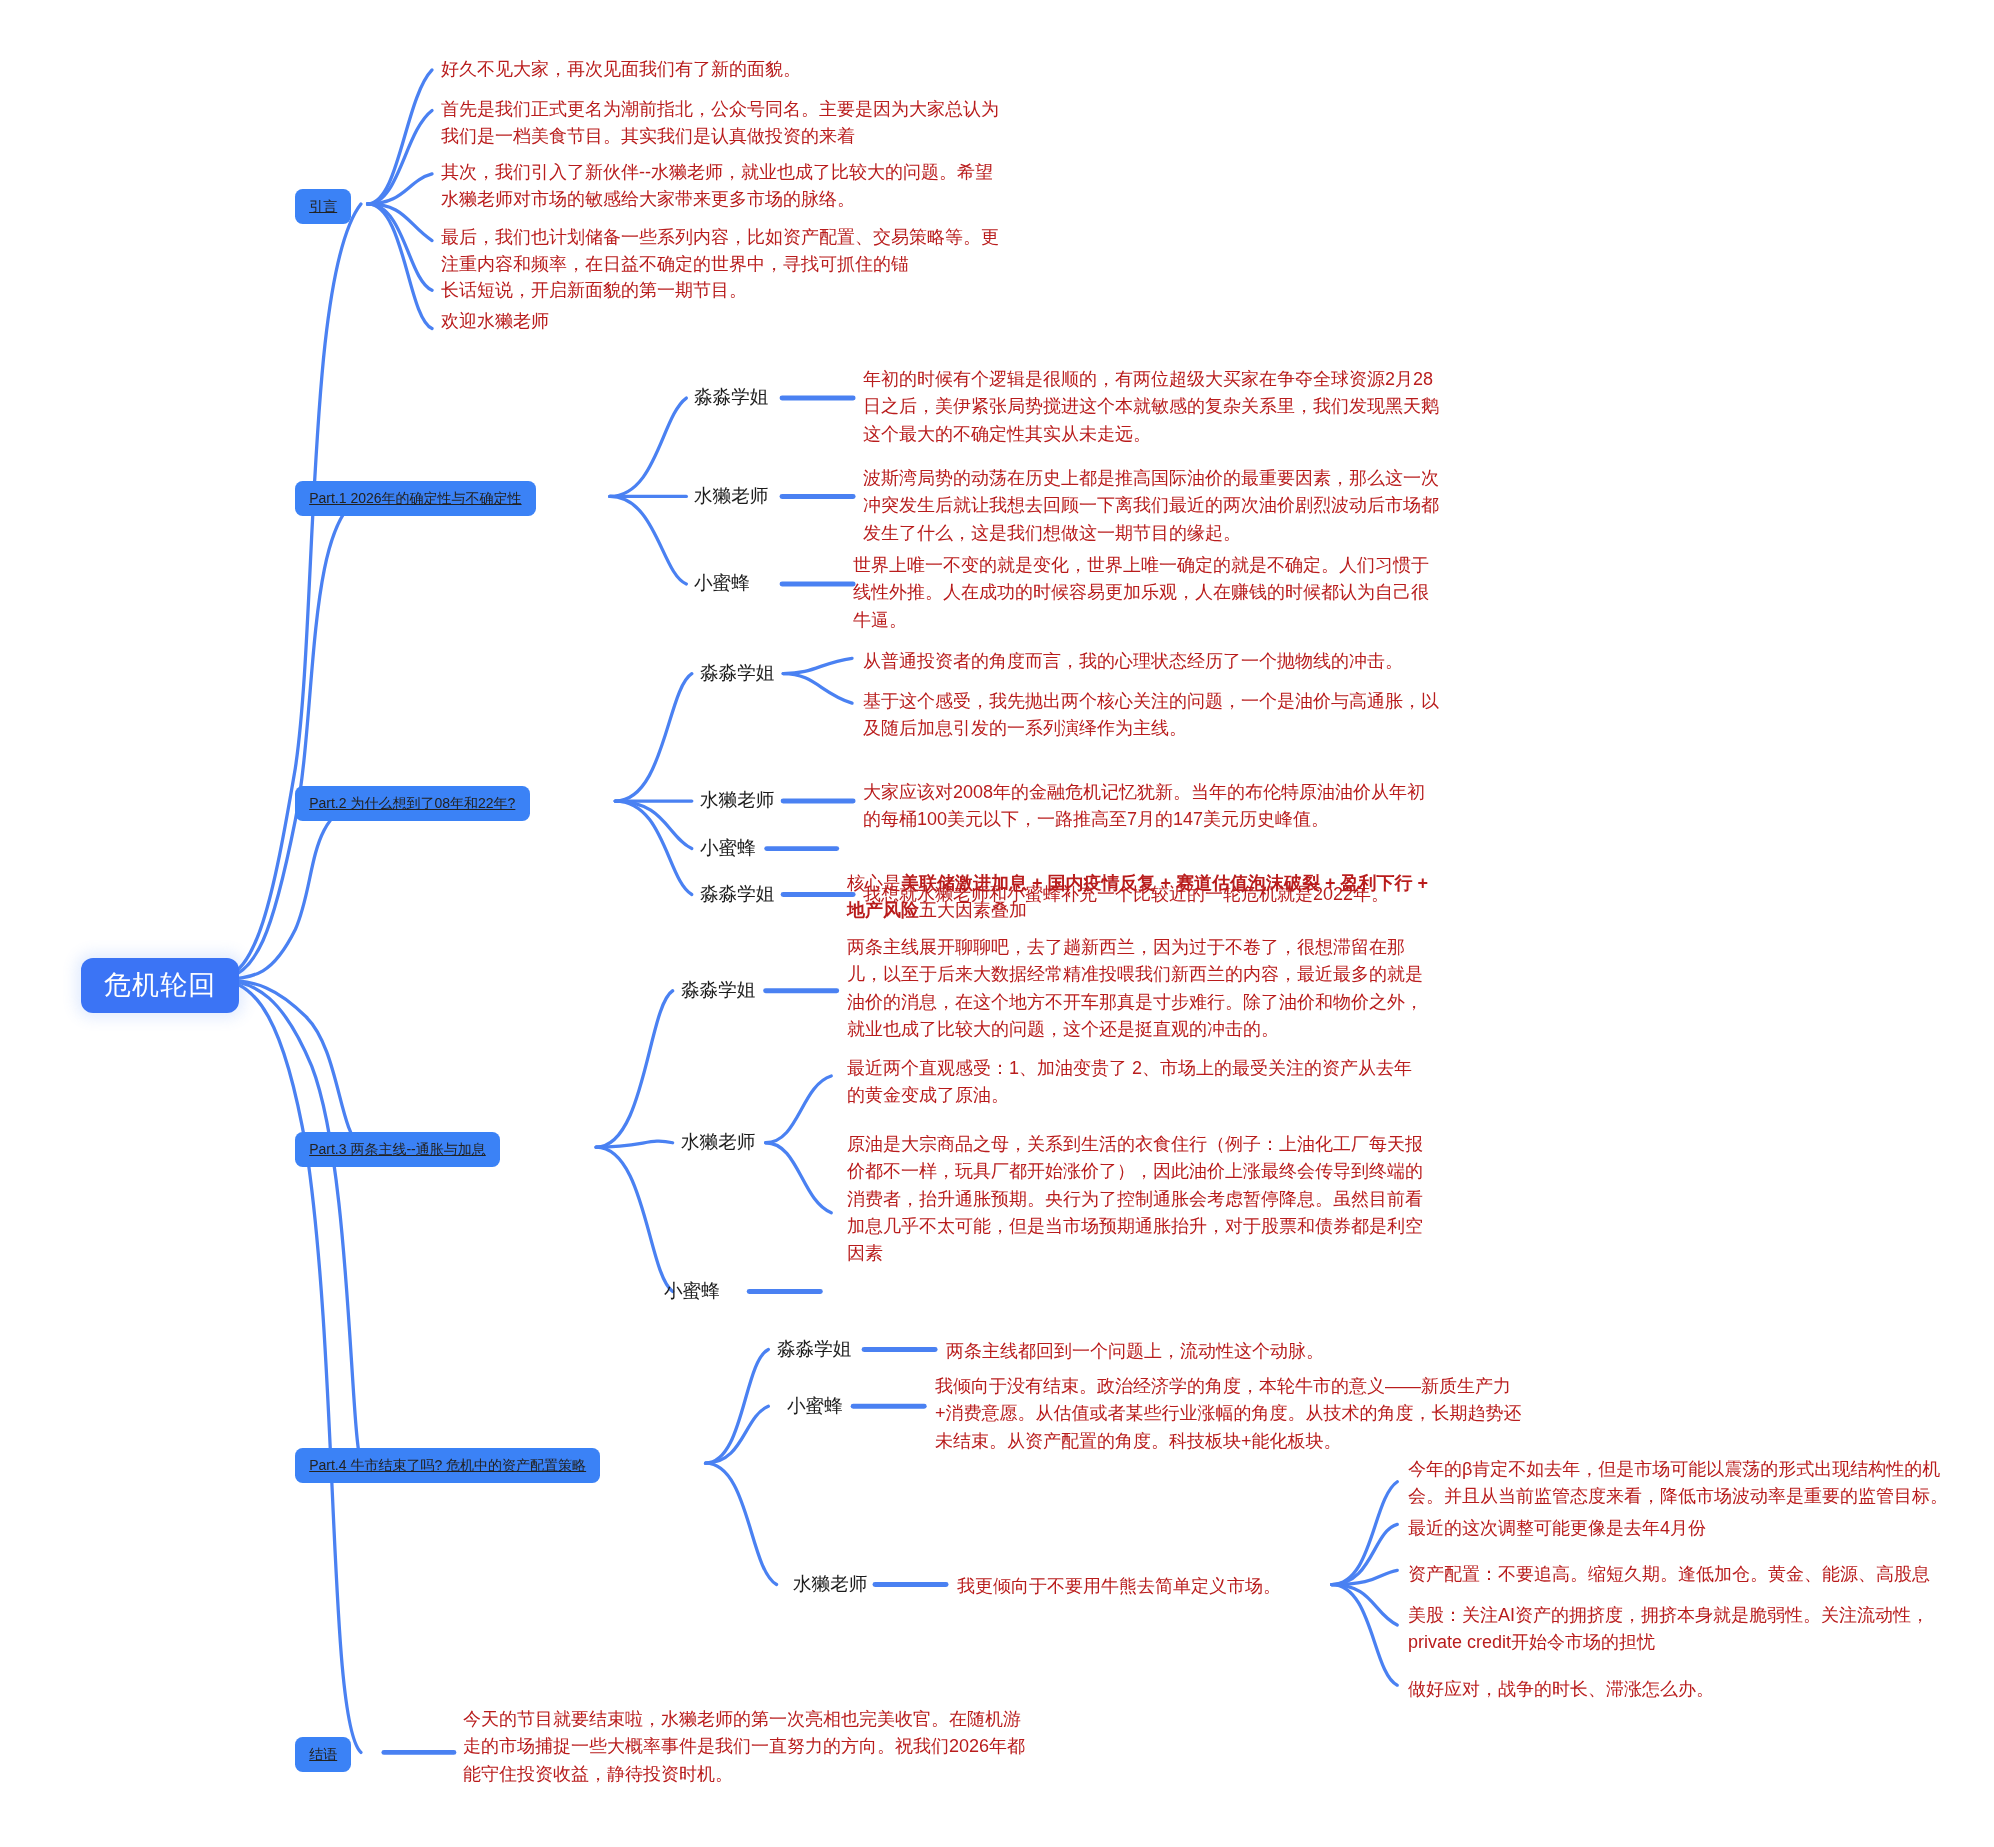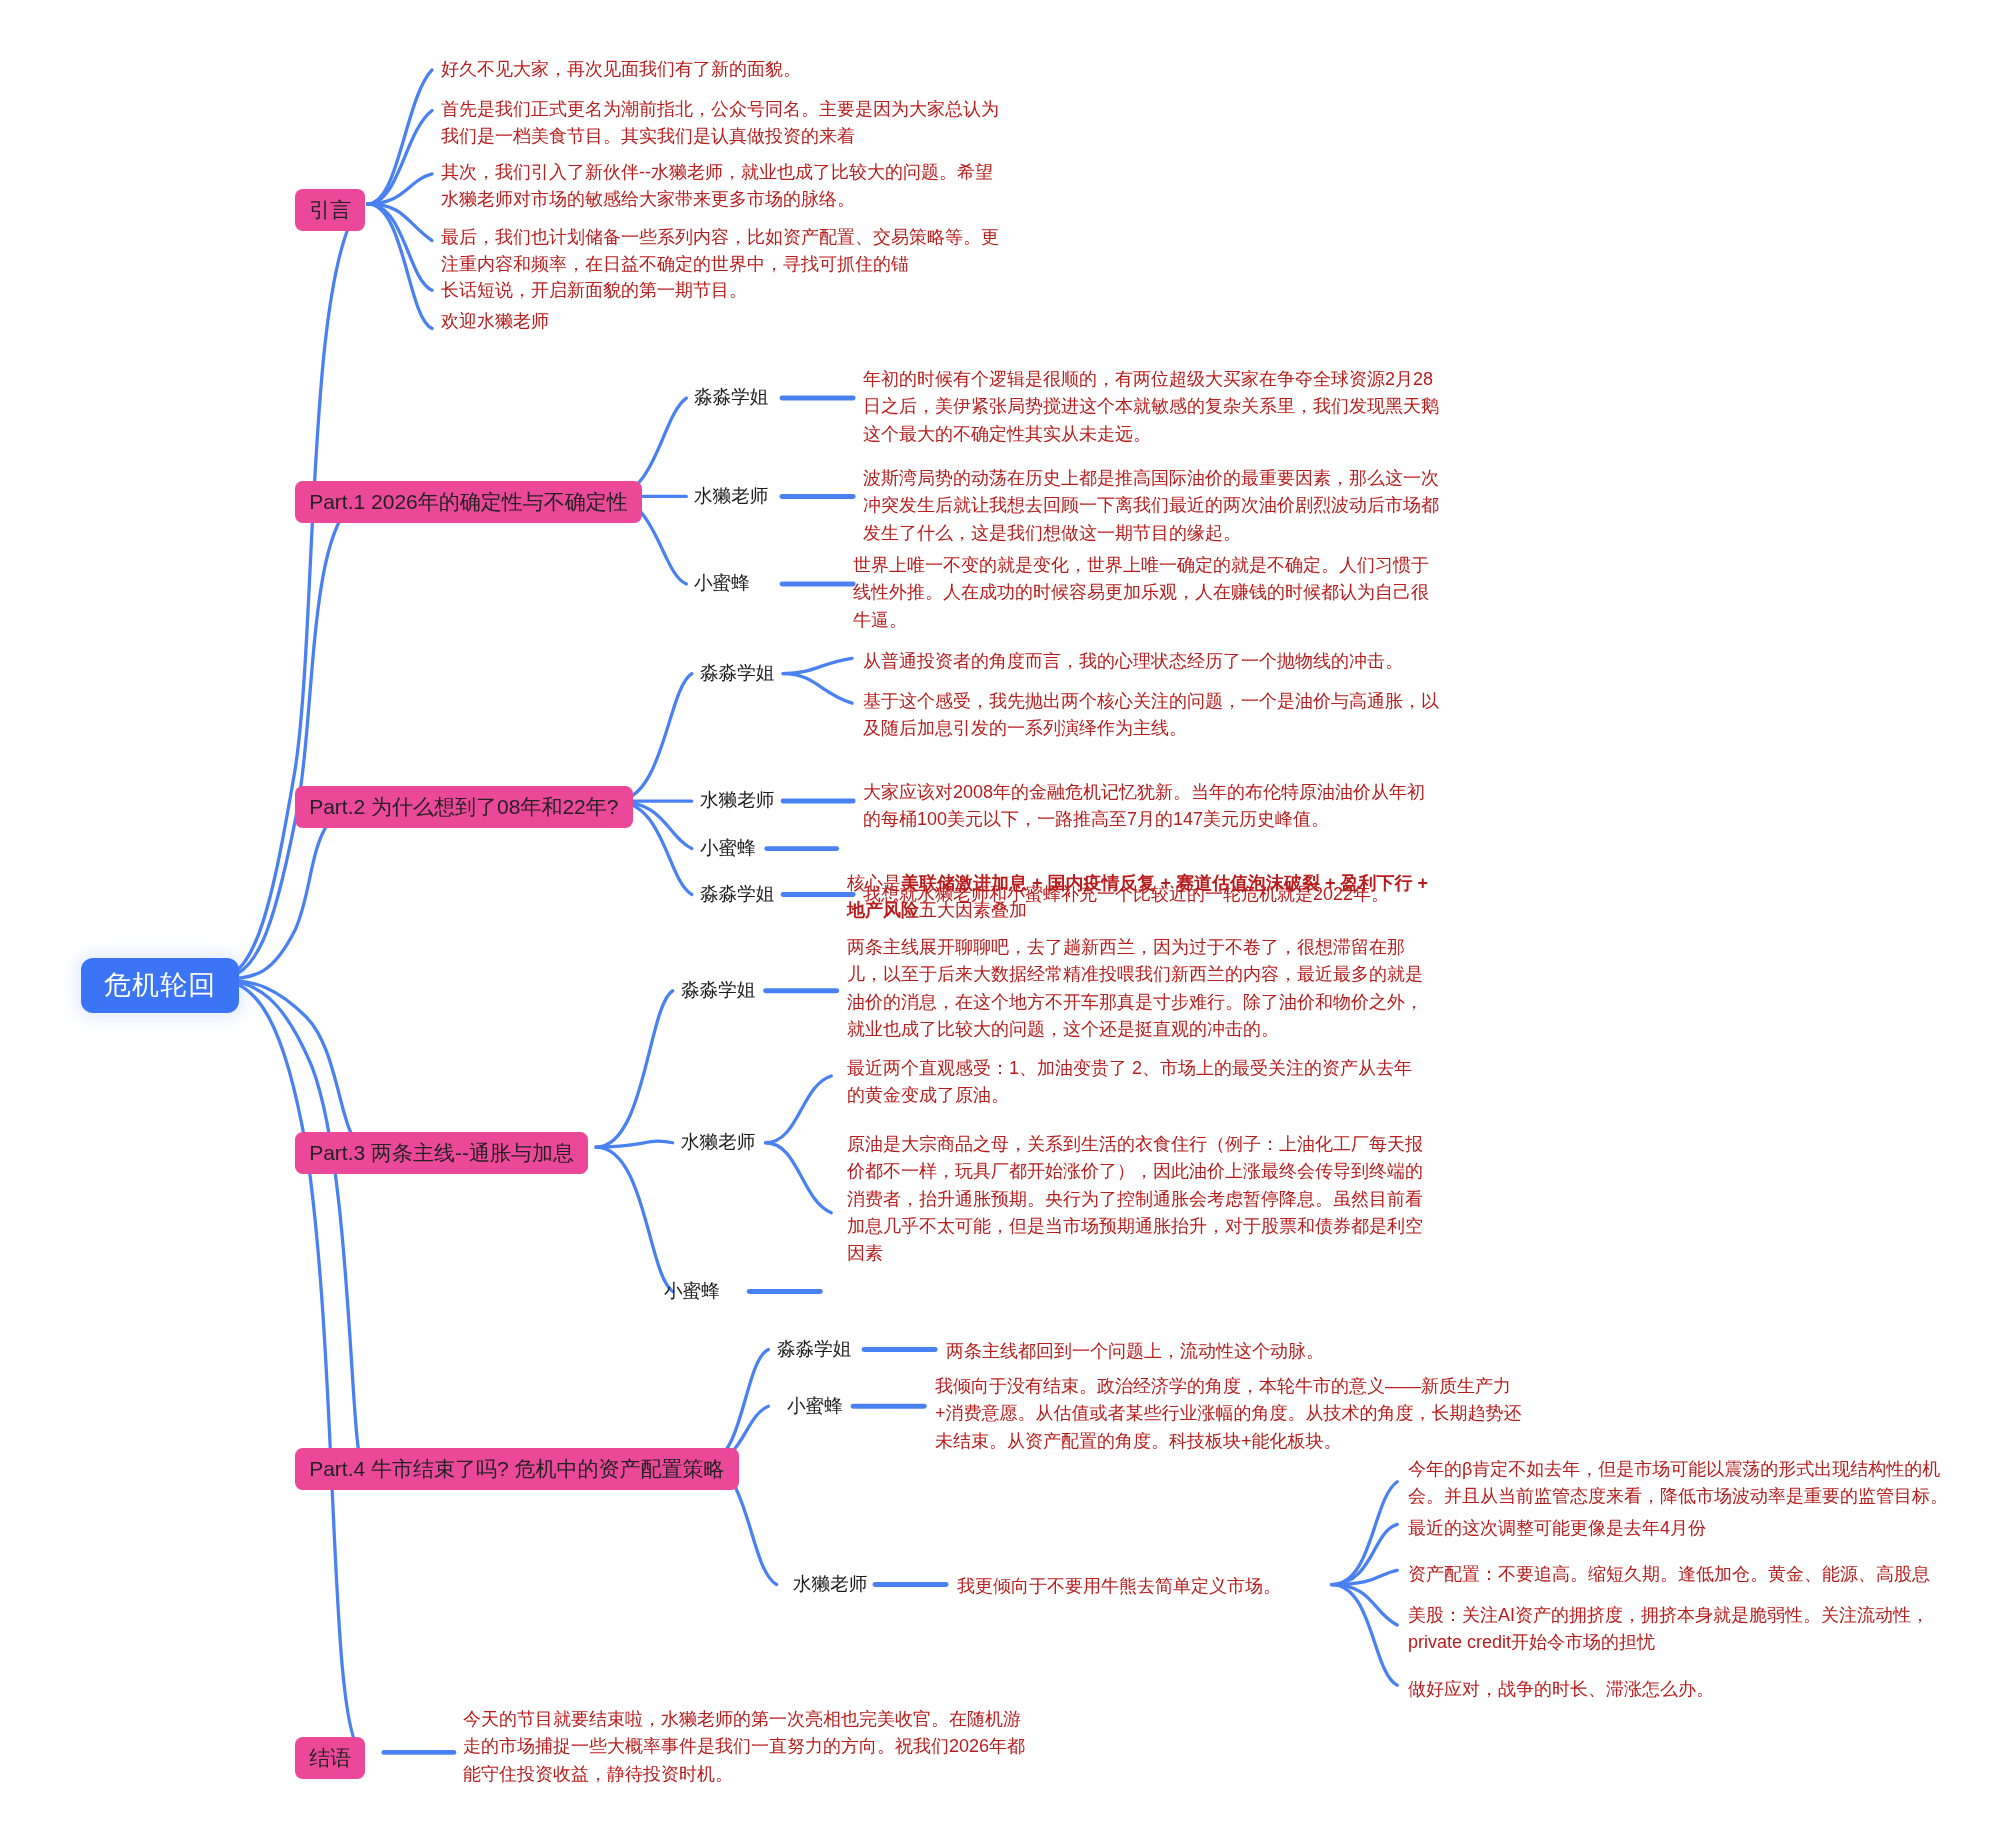--- a/index.html
+++ b/index.html
@@ -33,27 +33,28 @@
     border-radius:12px;
     font-size:27px;
     line-height:1;
     padding:14.2px 23px;
     white-space:nowrap;
     box-shadow:0 0 14.2px 5.5px rgba(90,140,250,.16);
     letter-spacing:1.1px;
   }
   
   .lvl1{
-    background:#ec4899;
+    background:#3b82f6;
     color:#222222;
     border-radius:7.7px;
-    font-size:21px;
+    font-size:14px;
     line-height:1;
     padding:10.4px 14.2px;
     white-space:nowrap;
+    text-decoration:underline;
   }
   
   .lvl2{
     font-size:18.6px;
     line-height:1;
     color:#1c1c1c;
     white-space:nowrap;
   }
   
   .leaf{

